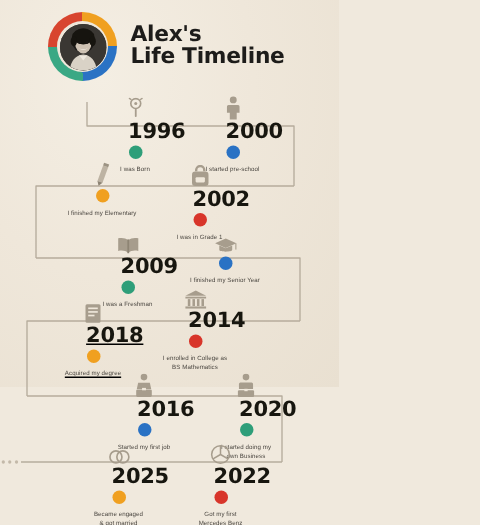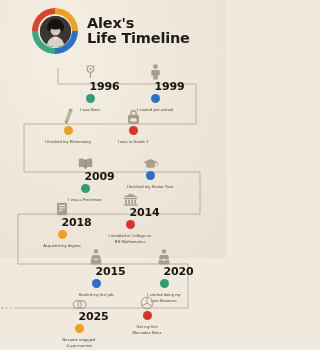--- a/index.html
+++ b/index.html
@@ -94,21 +94,21 @@
     height: 18px;
     display: flex;
     align-items: flex-end;
     justify-content: center;
     margin-bottom: 1px;
   }
   .node-icon svg { display: block; }
   .node-year {
     font-family: "DejaVu Sans", sans-serif;
     font-weight: bold;
-    font-size: 11px;
+    font-size: 14px;
     color: #17160f;
     letter-spacing: -0.2px;
     line-height: 1;
     margin-bottom: 2px;
     margin-left: 29px;
   }
   .node-dot {
     width: 9px; height: 9px;
     border-radius: 50%;
     margin: 0 auto;
@@ -195,21 +195,21 @@
       </div>
       <div class="node" style="left: 155px; top: 62px;">
         <div class="node-icon">
           <svg width="11" height="16" viewBox="0 0 11 16">
             <g fill="#a79d8d">
               <circle cx="5.5" cy="2.6" r="2.3"></circle>
               <path d="M2.3 6 h6.4 a1 1 0 0 1 1 1 v4.2 h-1.9 v4.4 h-4.6 v-4.4 h-1.9 v-4.2 a1 1 0 0 1 1 -1 z"></path>
             </g>
           </svg>
         </div>
-        <div class="node-year">1999</div>
+        <div class="node-year">2000</div>
         <div class="node-dot" style="background: rgb(42, 114, 196);"></div>
         <div class="node-label">I started pre-school</div>
       </div>
       <div class="node" style="left: 68px; top: 107px;">
         <div class="node-icon">
           <svg width="11" height="17" viewBox="0 0 11 17">
             <g transform="rotate(20 5.5 8.5)">
               <rect x="3.6" y="2.6" width="3.6" height="11" fill="#bdb3a3"></rect>
               <rect x="3.6" y="0.6" width="3.6" height="2" fill="#9c9383"></rect>
               <path d="M3.6 13.6 h3.6 l-1.8 2.8 z" fill="#8c8373"></path>
@@ -222,20 +222,21 @@
       <div class="node" style="left: 133px; top: 107px;">
         <div class="node-icon">
           <svg width="13" height="15" viewBox="0 0 13 15">
             <g fill="#a79d8d">
               <path d="M3 3.4 a3.5 3.5 0 0 1 7 0 v0.8 h-1.6 v-0.8 a1.9 1.9 0 0 0 -3.8 0 v0.8 h-1.6 z"></path>
               <rect x="1" y="4.4" width="11" height="9.6" rx="2.2"></rect>
               <rect x="3.4" y="8.2" width="6.2" height="3.4" rx="0.7" fill="#efe7da"></rect>
             </g>
           </svg>
         </div>
+        <div class="node-year">2002</div>
         <div class="node-dot" style="background: rgb(216, 53, 42);"></div>
         <div class="node-label">I was in Grade 1</div>
       </div>
       <div class="node" style="left: 85px; top: 152px;">
         <div class="node-icon">
           <svg width="15" height="13" viewBox="0 0 15 13">
             <g fill="#a79d8d">
               <path d="M7.5 3.2 C5.6 1.5 3 1.3 0.8 1.9 v8.4 C3 9.7 5.6 9.9 7.5 11.5 z"></path>
               <path d="M7.5 3.2 C9.4 1.5 12 1.3 14.2 1.9 v8.4 C12 9.7 9.4 9.9 7.5 11.5 z"></path>
               <rect x="6.9" y="2.6" width="1.2" height="9.2" fill="#8e8474"></rect>
@@ -252,21 +253,21 @@
             <g fill="#a79d8d">
               <path d="M7.5 1 L14.6 4.2 L7.5 7.4 L0.4 4.2 z"></path>
               <path d="M3.2 5.6 v3.1 c0 1.4 8.6 1.4 8.6 0 v-3.1 l-4.3 1.9 z"></path>
               <rect x="13.9" y="4.2" width="0.7" height="4.2"></rect>
             </g>
           </svg>
         </div>
         <div class="node-dot" style="background: rgb(42, 114, 196);"></div>
         <div class="node-label">I finished my Senior Year</div>
       </div>
-      <div class="node" style="left: 62px; top: 198px;">
+      <div class="node" style="left: 62px; top: 198px; text-decoration: underline;">
         <div class="node-icon">
           <svg width="12" height="14" viewBox="0 0 12 14">
             <g fill="#a79d8d">
               <rect x="1" y="0.8" width="10" height="12.4" rx="1"></rect>
               <rect x="2.8" y="3" width="6.4" height="1.1" fill="#efe7da"></rect>
               <rect x="2.8" y="5.4" width="6.4" height="1.1" fill="#efe7da"></rect>
               <rect x="2.8" y="7.8" width="4.2" height="1.1" fill="#efe7da"></rect>
             </g>
           </svg>
         </div>
@@ -297,21 +298,21 @@
         <div class="node-icon">
           <svg width="12" height="16" viewBox="0 0 12 16">
             <g fill="#a79d8d">
               <circle cx="6" cy="2.4" r="2.2"></circle>
               <path d="M2.1 6.2 h7.8 l0.9 4.2 h-9.6 z"></path>
               <rect x="0.8" y="10.6" width="10.4" height="5" rx="0.9"></rect>
               <rect x="4.7" y="9.6" width="2.6" height="1.6" fill="#efe7da"></rect>
             </g>
           </svg>
         </div>
-        <div class="node-year">2015</div>
+        <div class="node-year">2016</div>
         <div class="node-dot" style="background: rgb(42, 114, 196);"></div>
         <div class="node-label">Started my first job</div>
       </div>
       <div class="node" style="left: 164px; top: 247px;">
         <div class="node-icon">
           <svg width="12" height="16" viewBox="0 0 12 16">
             <g fill="#a79d8d">
               <circle cx="6" cy="2.4" r="2.2"></circle>
               <path d="M2.3 6 h7.4 a1 1 0 0 1 1 1 v3.4 h-9.4 v-3.4 a1 1 0 0 1 1 -1 z"></path>
               <rect x="0.6" y="11.2" width="10.8" height="4.4" rx="0.8"></rect>
@@ -340,19 +341,20 @@
       </div>
       <div class="node" style="left: 147px; top: 292px;">
         <div class="node-icon">
           <svg width="14" height="14" viewBox="0 0 14 14">
             <g stroke="#a79d8d" stroke-width="1" fill="none">
               <circle cx="7" cy="7" r="5.9"></circle>
               <path d="M7 7 L7 1.2 M7 7 L2.0 9.9 M7 7 L12 9.9"></path>
             </g>
           </svg>
         </div>
+        <div class="node-year">2022</div>
         <div class="node-dot" style="background: rgb(216, 53, 42);"></div>
         <div class="node-label">Got my first
 Mercedes Benz</div>
       </div>
     </div>
 
 </div>
 
 </body></html>

